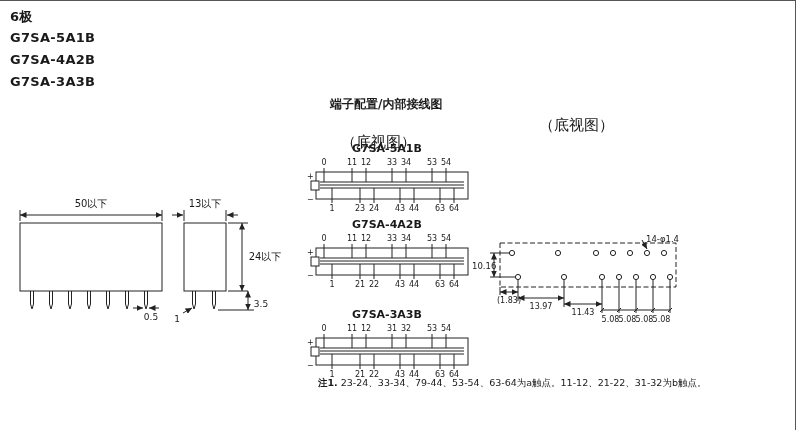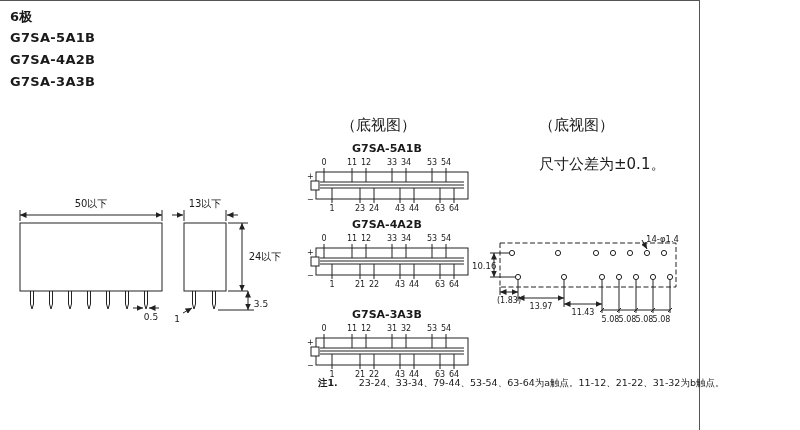--- a/index.html
+++ b/index.html
@@ -1,44 +1,44 @@
 <!DOCTYPE html>
 <html><head>
 <meta charset="utf-8">
 <style>
   *{margin:0;padding:0;box-sizing:border-box}
   html,body{background:#fff}
   body{width:800px;height:430px;font-family:"DejaVu Sans",sans-serif;color:#1a1a1a;position:relative;overflow:hidden}
-  #page{position:absolute;left:0;top:0;width:700px;height:430px;border-top:1px solid #555;border-right:1px solid #555;background:#fff}
+  #page{position:absolute;left:0;top:0;width:796px;height:430px;border-top:1px solid #555;border-right:1px solid #555;background:#fff}
   .abs{position:absolute}
   .hd{font-weight:bold;font-size:13px;letter-spacing:.3px;white-space:nowrap}
   .sec-title{font-weight:bold;font-size:12px;white-space:nowrap}
   .sec-sub{font-size:15px;padding-left:11px;margin-top:20px;white-space:nowrap}
   .dg-title{font-weight:bold;font-size:11px;white-space:nowrap}
   .note{font-size:9.5px;white-space:nowrap}
-  .nl{font-weight:bold;margin-right:21px}
+  .nl{font-weight:bold;margin-right:3px}
   svg{display:block}
   svg text{font-family:"DejaVu Sans",sans-serif}
 </style>
 </head>
 <body>
 
 <div id="page">
 
   <div class="abs hd" style="left:10px;top:7px">6极</div>
   <div class="abs hd" style="left:10px;top:29px">G7SA-5A1B</div>
   <div class="abs hd" style="left:10px;top:51px">G7SA-4A2B</div>
   <div class="abs hd" style="left:10px;top:73px">G7SA-3A3B</div>
 
   <div class="abs" style="left:330px;top:95px">
+    <div class="sec-title">端子配置/内部接线图</div>
     <div class="sec-sub">（底视图）</div>
   </div>
   <div class="abs" style="left:528px;top:95px">
     <div class="sec-sub">（底视图）</div>
-    <div class="sec-sub">尺寸公差为±0.1。</div>
   </div>
 
   <svg class="abs" style="left:2px;top:190px" width="300" height="140" viewBox="0 0 300 140">
     <defs>
       <marker id="ah1" markerWidth="7" markerHeight="6" refX="6.5" refY="3" orient="auto-start-reverse" markerUnits="userSpaceOnUse">
         <path d="M0,0 L6.5,3 L0,6 z" fill="#222"></path>
       </marker>
     </defs>
     <g stroke="#222" stroke-width="1" fill="none">
 

